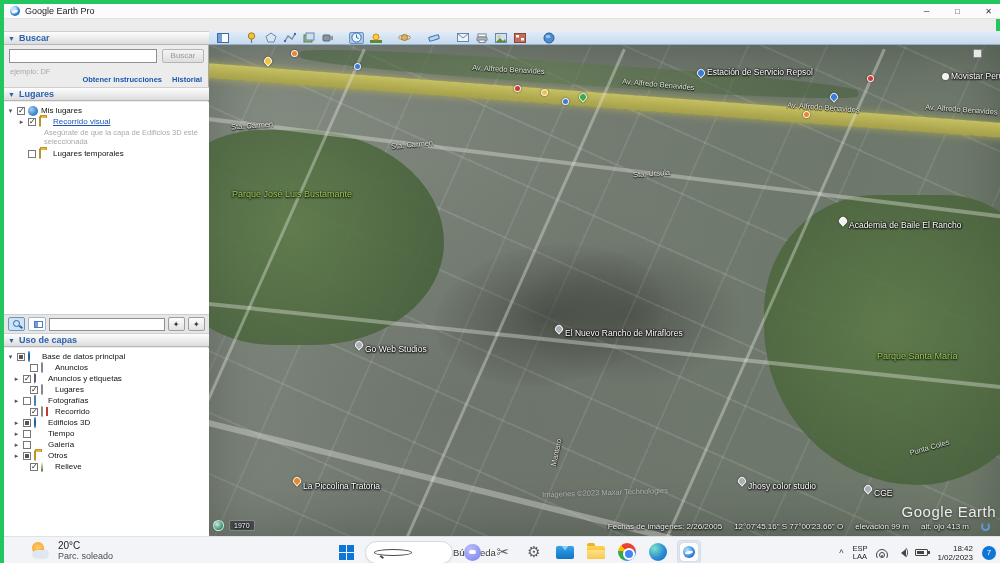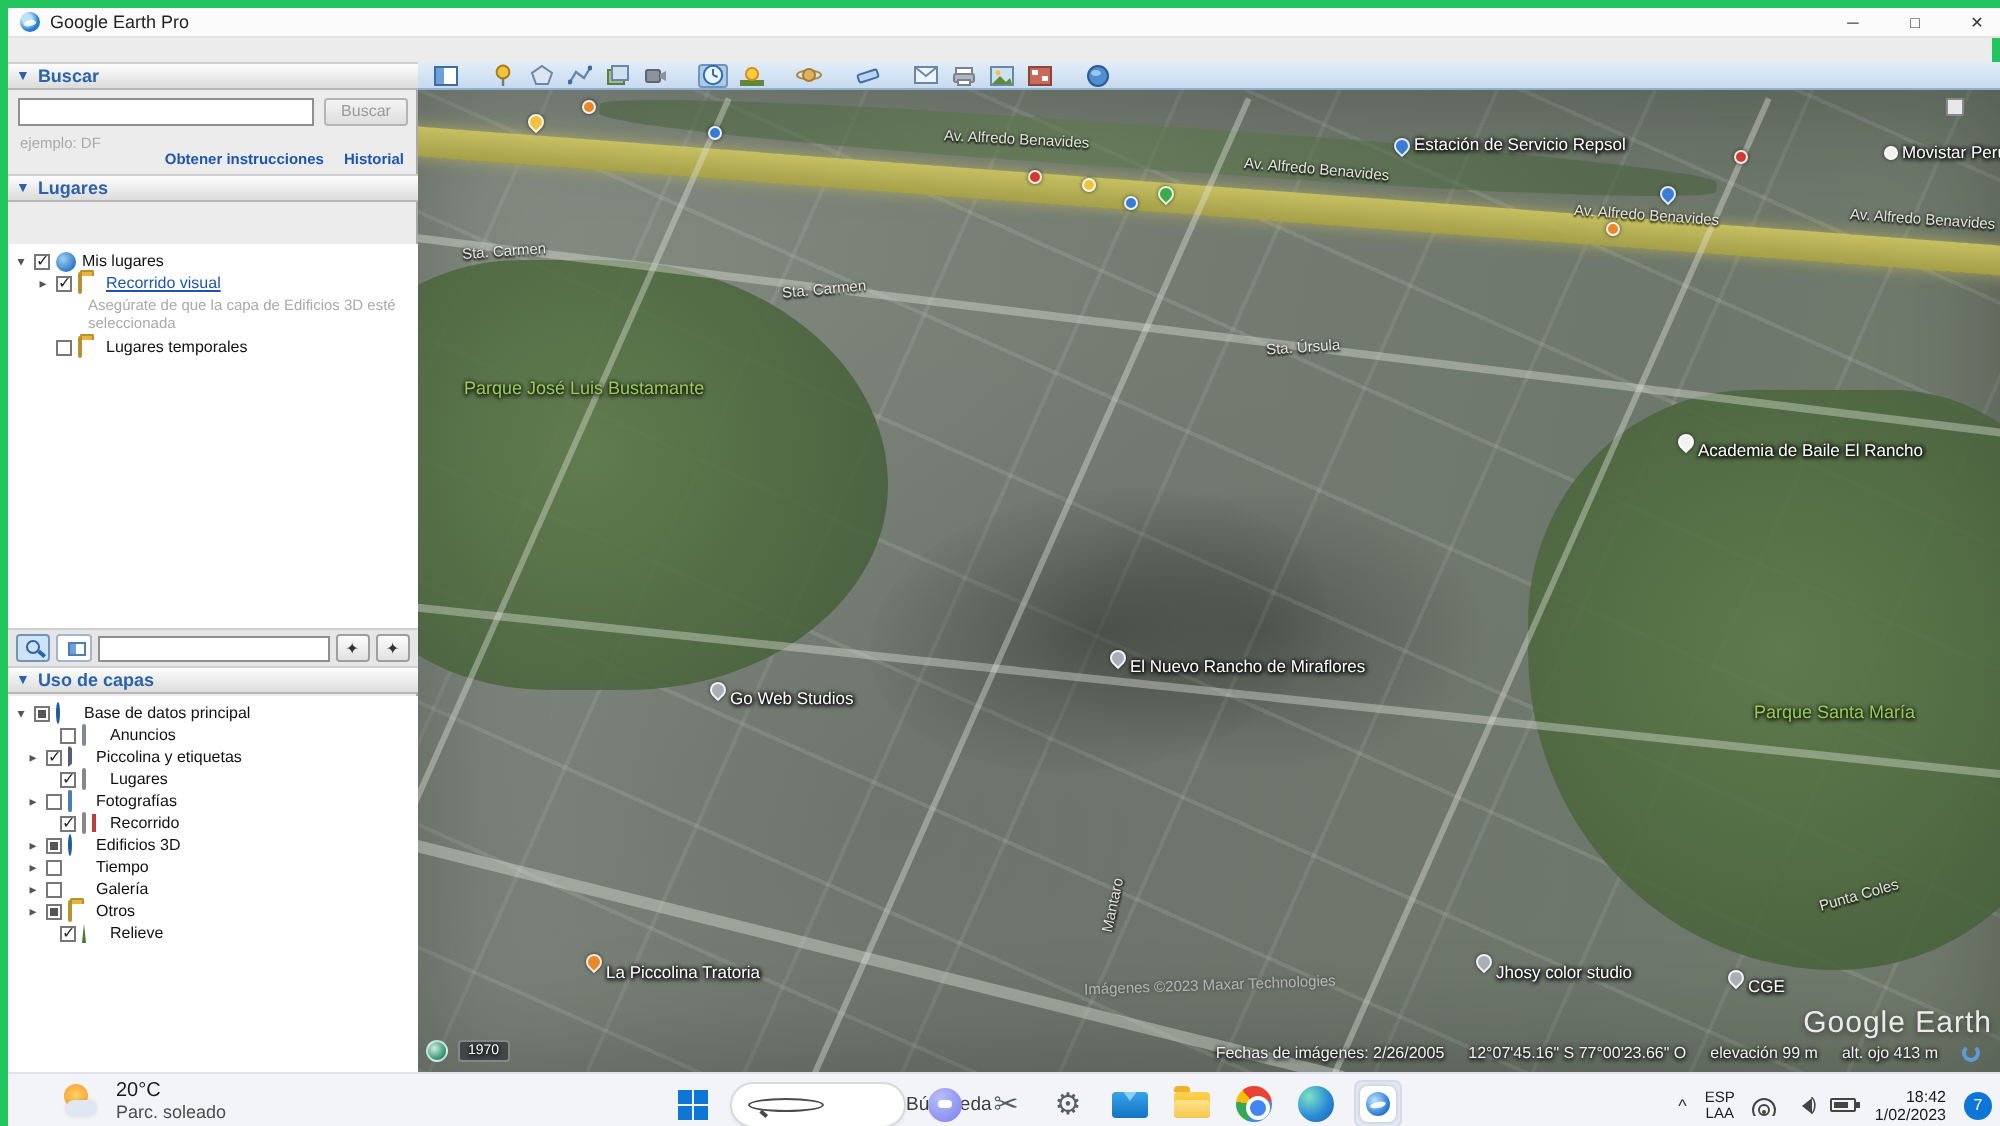--- a/index.html
+++ b/index.html
@@ -27,21 +27,21 @@
   .panel-header .ptitle { color:#2b62ad; font-size:9px; font-weight:bold; }
 
   #search-row { position:absolute; left:0; top:16px; width:205px; height:18px; }
   #search-input { position:absolute; left:5px; top:2px; width:148px; height:14px; border:1px solid #8f8f8f; background:#fff; font-size:8px; padding:0 3px; }
   #search-btn { position:absolute; left:158px; top:2px; width:42px; height:14px; background:linear-gradient(#f4f4f4,#dedede); border:1px solid #b5b5b5; border-radius:2px; font-size:8px; color:#9a9a9a; text-align:center; line-height:12px; }
   .hint { position:absolute; left:6px; top:36px; font-size:7.5px; color:#a9a9a9; }
   .search-links { position:absolute; right:6px; top:44px; display:flex; gap:10px; }
   .search-links span { font-size:7.5px; font-weight:bold; color:#1d56b0; }
 
   #places-header { position:absolute; left:0; top:56px; width:205px; }
-  #places-tree { position:absolute; left:0; top:71px; width:213px; height:212px; background:#fff; font-size:8px; color:#111; padding:3px 0 0 3px;margin-top:20px; }
+  #places-tree { position:absolute; left:0; top:71px; width:213px; height:212px; background:#fff; font-size:8px; color:#111; padding:3px 0 0 3px; }
   .trow { display:flex; align-items:center; gap:3px; height:11px; }
   .tri-s { width:7px; color:#555; font-size:7px; text-align:center; }
   .cb { width:8px; height:8px; border:1px solid #777; background:#fff; position:relative; flex:0 0 auto; }
   .cb.checked::after { content:"✓"; position:absolute; left:0px; top:-2px; font-size:8px; color:#222; }
   .cb.partial::after { content:""; position:absolute; left:1px; top:1px; width:4px; height:4px; background:#555; }
   .ico { width:11px; height:10px; flex:0 0 auto; position:relative; }
   .ico-globe { border-radius:50%; background:radial-gradient(circle at 35% 35%, #9fd0f5, #2e7bc4 70%); width:10px; height:10px; }
   .ico-folder { width:11px; height:8px; background:linear-gradient(#ffd977,#e8b43c); border:1px solid #b8922f; border-radius:1px; margin-top:1px; position:relative; }
   .ico-folder::before { content:""; position:absolute; left:0; top:-2px; width:5px; height:2px; background:#e8b43c; border:1px solid #b8922f; border-bottom:none; border-radius:1px 1px 0 0; }
   .link-blue { color:#1d56b0; text-decoration:underline; }
@@ -248,21 +248,21 @@
       <div class="trow" style="margin-left:13px;">
         <span class="tri-s"></span>
           <span class="cb"></span>
         <span class="ico"><span class="ico-sq i-tv"></span></span>
         <span>Anuncios</span>
       </div>
       <div class="trow" style="margin-left:6px;">
         <span class="tri-s">▸</span>
         <span class="cb checked"></span>
         <span class="ico"><span class="ico-sq i-flag"></span></span>
-        <span>Piccolina y etiquetas</span>
+        <span>Anuncios y etiquetas</span>
       </div>
       <div class="trow" style="margin-left:13px;">
         <span class="tri-s"></span>
           <span class="cb checked"></span>
         <span class="ico"><span class="ico-sq i-places"></span></span>
         <span>Lugares</span>
       </div>
       <div class="trow" style="margin-left:6px;">
         <span class="tri-s">▸</span>
         <span class="cb"></span>

